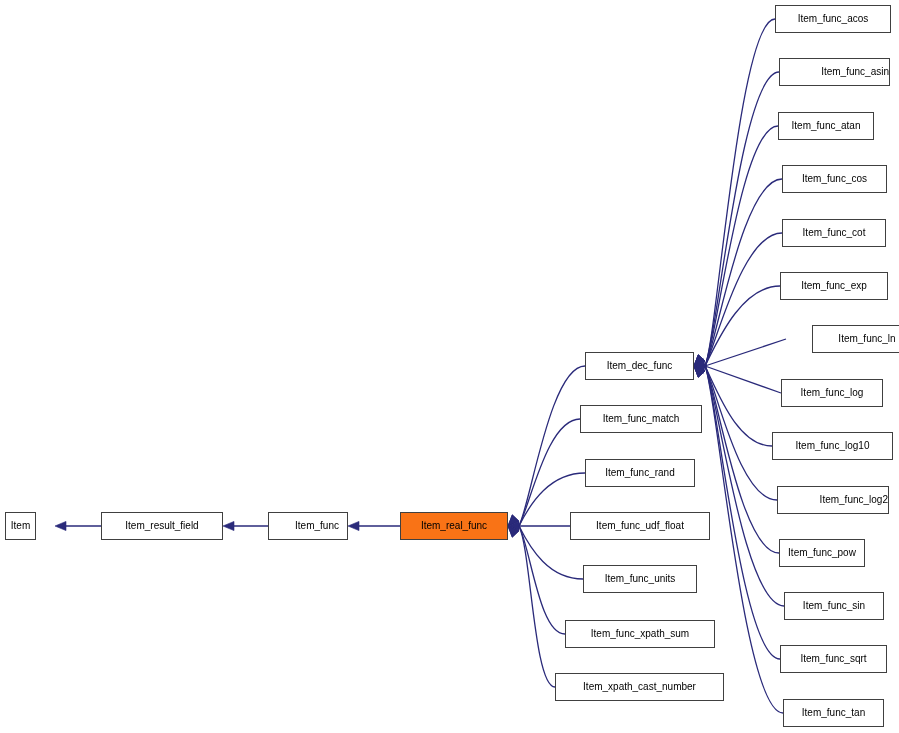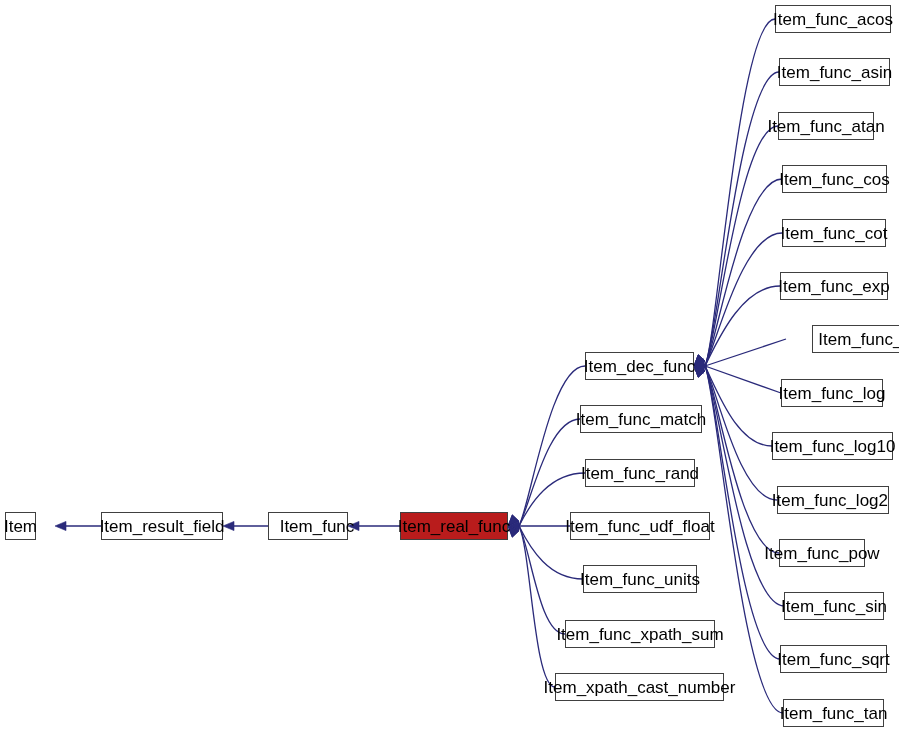--- a/index.html
+++ b/index.html
@@ -5,27 +5,27 @@
   html,body{margin:0;padding:0;background:#ffffff;}
   body{font-family:"Liberation Sans",sans-serif;}
   #diagram{position:relative;width:899px;height:733px;background:#ffffff;overflow:hidden;}
   #edges{position:absolute;left:0;top:0;width:899px;height:733px;}
   .node{
     position:absolute;
     box-sizing:border-box;
     background:#ffffff;
     border:1px solid #404040;
     display:flex;align-items:center;justify-content:center;
-    font-size:17px;
+    font-size:10px;
     color:#000000;
     white-space:nowrap;
     line-height:1;
     z-index:5;
   }
-  .node.hl{background:#b91c1c;border-color:#404040;}
+  .node.hl{background:#f97316;border-color:#404040;}
   .node .lbl{pointer-events:none;}
 </style>
 </head>
 <body>
 
 <div id="diagram">
   <svg id="edges" viewBox="0 0 899 733" xmlns="http://www.w3.org/2000/svg">
       <g>
         <path d="M 101 526 L 66 526" fill="none" stroke="#2a2a7a" stroke-width="1.3"></path>
         <polygon points="55,526 66,521.4 66,530.6" fill="#2a2a7a" stroke="#2a2a7a" stroke-width="0.6"></polygon>
@@ -152,21 +152,21 @@
     </div>
     <div class="node" style="left: 555px; top: 673px; width: 169px; height: 28px;">
       <span class="lbl">Item_xpath_cast_number</span>
     </div>
     <div class="node" style="left: 565px; top: 620px; width: 150px; height: 28px;">
       <span class="lbl">Item_func_xpath_sum</span>
     </div>
     <div class="node" style="left: 775px; top: 5px; width: 116px; height: 28px;">
       <span class="lbl">Item_func_acos</span>
     </div>
-    <div class="node" style="left: 779px; top: 58px; width: 111px; height: 28px;">
+    <div class="node" style="left: 779px; top: 58px; width: 111px; height: 28px; justify-content: flex-end;">
       <span class="lbl">Item_func_asin</span>
     </div>
     <div class="node" style="left: 778px; top: 112px; width: 96px; height: 28px;">
       <span class="lbl">Item_func_atan</span>
     </div>
     <div class="node" style="left: 782px; top: 165px; width: 105px; height: 28px;">
       <span class="lbl">Item_func_cos</span>
     </div>
     <div class="node" style="left: 782px; top: 219px; width: 104px; height: 28px;">
       <span class="lbl">Item_func_cot</span>

